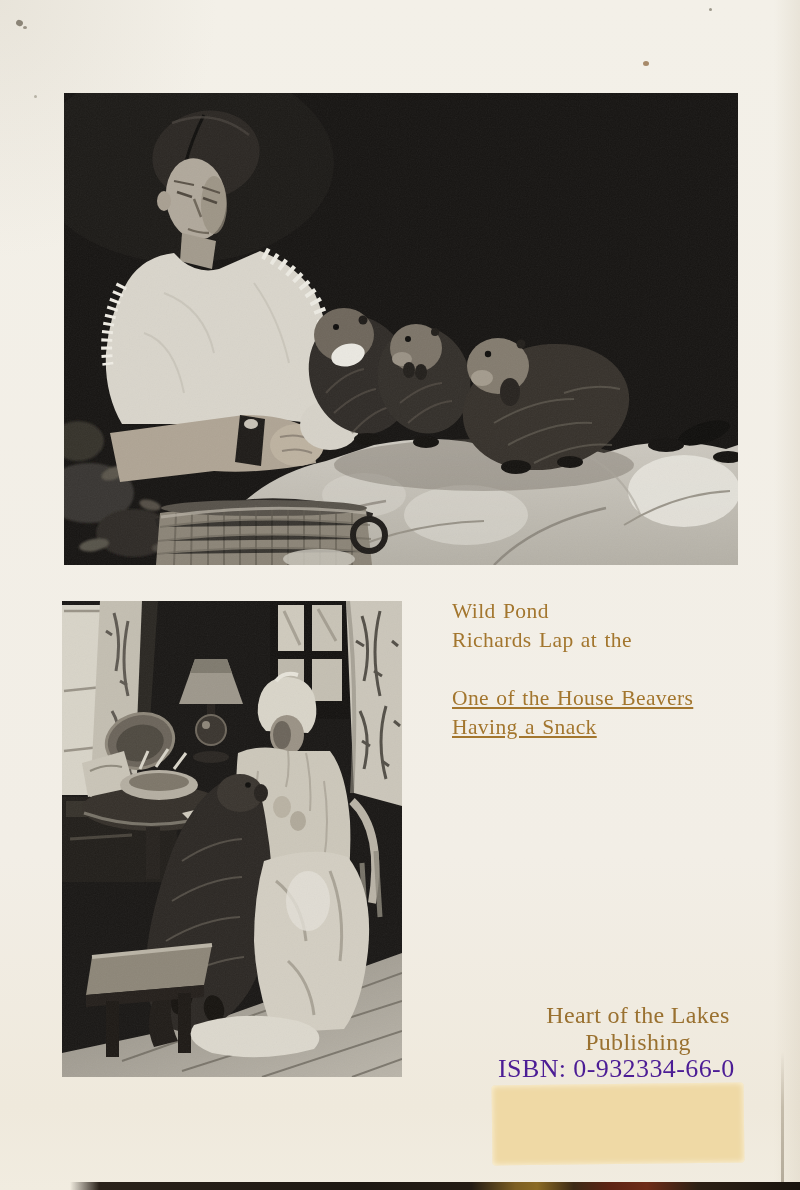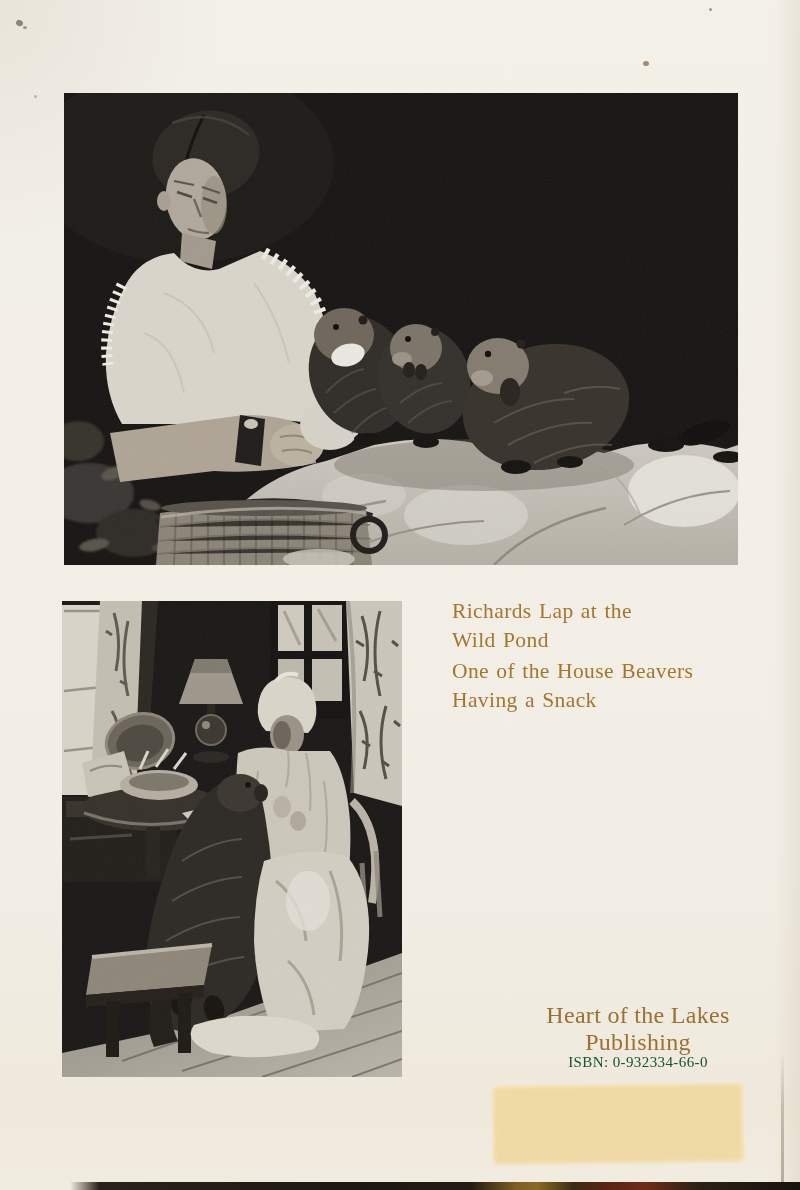--- a/index.html
+++ b/index.html
@@ -18,28 +18,28 @@
     background:radial-gradient(ellipse at 0% 0%,rgba(200,192,176,.25),rgba(200,192,176,0) 70%);
   }
   .photo{position:absolute;display:block;}
   .photo-top{left:64px;top:93px;}
   .photo-bottom{left:62px;top:601px;}
   .caption{
     position:absolute;left:452px;top:597px;width:290px;
     color:#a3762e;font-size:21.5px;line-height:28.5px;
     letter-spacing:.4px;word-spacing:1.5px;
   }
-  .caption .block2{margin-top:3px;}
+  .caption .block2{margin-top:30px;text-decoration:underline;}
   .publisher{
     position:absolute;left:508px;top:1002px;width:260px;text-align:center;
     color:#9a7130;font-size:24px;line-height:27px;letter-spacing:.3px;
   }
   .isbn{
-    position:absolute;left:498px;top:1054px;width:280px;text-align:center;
-    color:#14532d;font-size:15px;letter-spacing:.4px;
+    position:absolute;left:498px;top:1054px;width:280px;text-align:left;
+    color:#4c1d95;font-size:26px;letter-spacing:.4px;
   }
   .tape{
     position:absolute;left:492px;top:1084px;width:252px;height:80px;
     transform:rotate(-.7deg);border-radius:3px;
     background:
       radial-gradient(ellipse at 55% 65%,rgba(250,247,240,.85) 0%,rgba(250,247,240,0) 28%),
       radial-gradient(ellipse at 20% 40%,rgba(233,206,140,.8) 0%,rgba(233,206,140,0) 45%),
       radial-gradient(ellipse at 80% 30%,rgba(238,214,152,.9) 0%,rgba(238,214,152,0) 50%),
       radial-gradient(ellipse at 45% 80%,rgba(231,203,134,.7) 0%,rgba(231,203,134,0) 40%),
       linear-gradient(180deg,#f0dcab 0%,#eed7a0 55%,#f1debo 100%);
@@ -310,22 +310,22 @@
     <path d="M 214 280 Q 240 300 244 340 M 268 270 Q 284 310 278 360 M 226 360 Q 248 380 252 414" stroke="#a49e91" stroke-width="3" fill="none" opacity=".9"></path>
     <ellipse cx="246" cy="300" rx="22" ry="30" fill="#e3e0d7" opacity=".8"></ellipse>
     <path d="M 132 424 Q 180 408 236 420 Q 268 430 252 448 Q 200 462 150 452 Q 120 440 132 424 Z" fill="#dcd8cd"></path>
   </g>
 
   <rect x="0" y="0" width="340" height="476" filter="url(#grain)" opacity=".07"></rect>
 </svg>
 
 <div class="caption">
   <div>
+    <div>Wild Pond</div>
     <div>Richards Lap at the</div>
-    <div>Wild Pond</div>
   </div>
   <div class="block2">
     <div>One of the House Beavers</div>
     <div>Having a Snack</div>
   </div>
 </div>
 
 <div class="publisher">
   <div>Heart of the Lakes</div>
   <div>Publishing</div>

